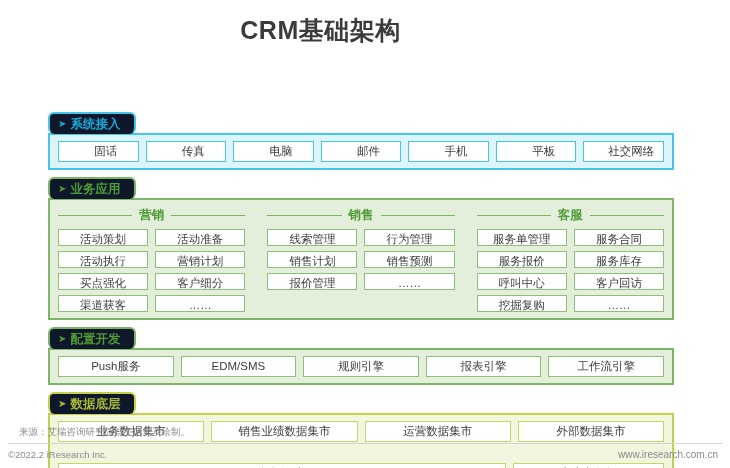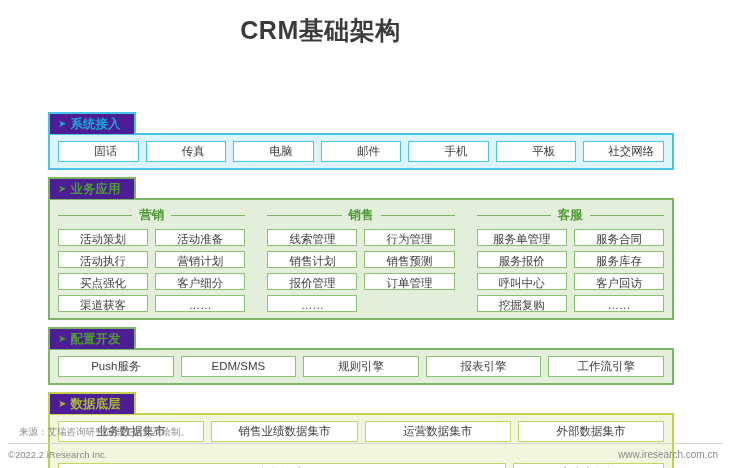--- a/index.html
+++ b/index.html
@@ -26,24 +26,25 @@
 
   
   .layer{position:relative;margin-bottom:7px;}
   .layer-tab{
     display:inline-block;
     position:relative;
     z-index:3;
     padding:2px 14px 2px 8px;
     font-size:12.5px;font-weight:bold;
     line-height:15px;
-    background:#4c1d95;
+    background:#0f172a;
     border-width:2px;border-style:solid;
     border-bottom:none;
     white-space:nowrap;
+    border-radius:6px;
   }
   .layer-tab .arrow{font-size:10px;margin-right:4px;vertical-align:1px;}
   .layer-body{
     position:relative;
     margin-top:-1px;
     border-width:2px;border-style:solid;
     padding:6px 8px;
     box-sizing:border-box;
   }
 
@@ -171,21 +172,20 @@
             <span class="ln"></span>
             <span class="gt">销售</span>
             <span class="ln"></span>
           </div>
           <div class="grid2">
             <div class="cell">线索管理</div>
             <div class="cell">行为管理</div>
             <div class="cell">销售计划</div>
             <div class="cell">销售预测</div>
             <div class="cell">报价管理</div>
-            <div class="cell">订单管理</div>
             <div class="cell">……</div>
           </div>
         </div>
 
         <div class="biz-col">
           <div class="grp-head">
             <span class="ln"></span>
             <span class="gt">客服</span>
             <span class="ln"></span>
           </div>

